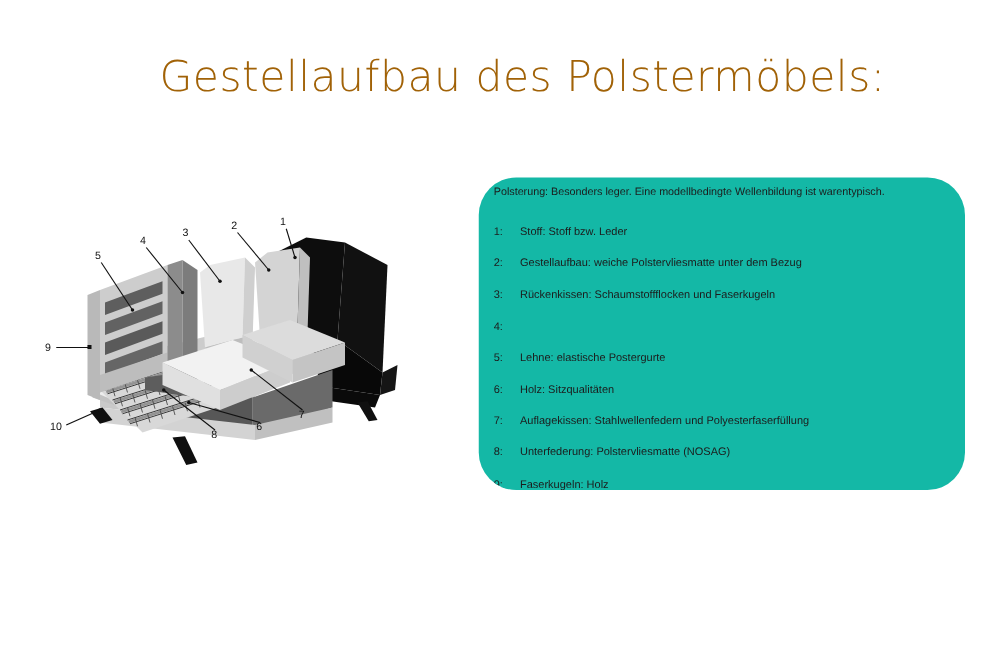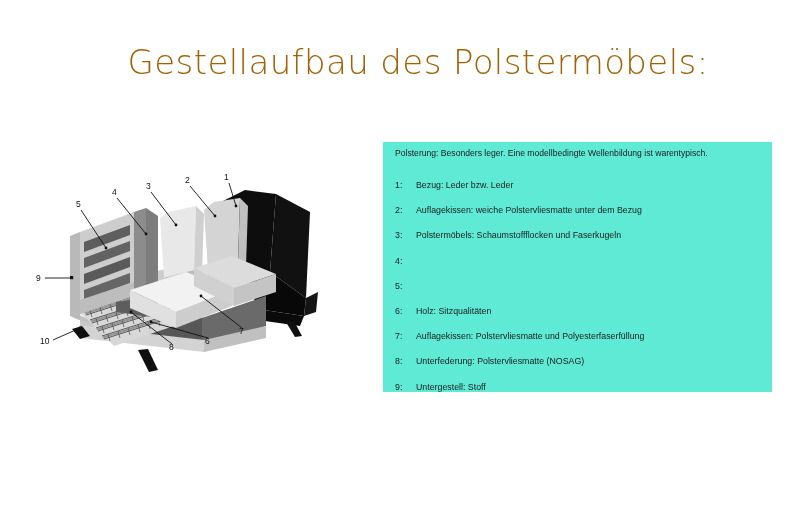--- a/index.html
+++ b/index.html
@@ -53,22 +53,23 @@
   }
   .dot { fill: #111111; }
 
   
   #legend-panel {
     position: absolute;
     left: 383px;
     top: 142px;
     width: 389px;
     height: 250px;
-    background: #5eead4;
+    background: #14b8a6;
     overflow: hidden;
+    border-radius: 30px;
   }
   #legend-intro {
     position: absolute;
     left: 12px;
     top: 6px;
     width: 356px;
     font-size: 8.6px;
     line-height: 11.5px;
     color: #1c1c1c;
   }
@@ -270,48 +271,49 @@
   </svg>
 </div>
 
 <div id="legend-panel">
 
   <div id="legend-intro">Polsterung: Besonders leger. Eine modellbedingte Wellenbildung ist warentypisch.</div>
 
   <div id="legend-list">
     <div class="legend-row">
       <span class="legend-num">1:</span>
-      <span class="legend-text">Bezug: Leder bzw. Leder</span>
+      <span class="legend-text">Stoff: Stoff bzw. Leder</span>
     </div>
     <div class="legend-row">
       <span class="legend-num">2:</span>
-      <span class="legend-text">Auflagekissen: weiche Polstervliesmatte unter dem Bezug</span>
+      <span class="legend-text">Gestellaufbau: weiche Polstervliesmatte unter dem Bezug</span>
     </div>
     <div class="legend-row">
       <span class="legend-num">3:</span>
-      <span class="legend-text">Polstermöbels: Schaumstoffflocken und Faserkugeln</span>
+      <span class="legend-text">Rückenkissen: Schaumstoffflocken und Faserkugeln</span>
     </div>
     <div class="legend-row">
       <span class="legend-num">4:</span>
     </div>
     <div class="legend-row">
       <span class="legend-num">5:</span>
+      <span class="legend-text">Lehne: elastische Postergurte</span>
     </div>
     <div class="legend-row">
       <span class="legend-num">6:</span>
       <span class="legend-text">Holz: Sitzqualitäten</span>
     </div>
     <div class="legend-row">
       <span class="legend-num">7:</span>
-      <span class="legend-text">Auflagekissen: Polstervliesmatte und Polyesterfaserfüllung</span>
+      <span class="legend-text">Auflagekissen: Stahlwellenfedern und Polyesterfaserfüllung</span>
     </div>
     <div class="legend-row">
       <span class="legend-num">8:</span>
       <span class="legend-text">Unterfederung: Polstervliesmatte (NOSAG)</span>
     </div>
     <div class="legend-row">
       <span class="legend-num">9:</span>
-      <span class="legend-text">Untergestell: Stoff</span>
+      <span class="legend-text">Faserkugeln: Holz</span>
     </div>
 
   </div>
 
 </div>
 
 </body></html>

